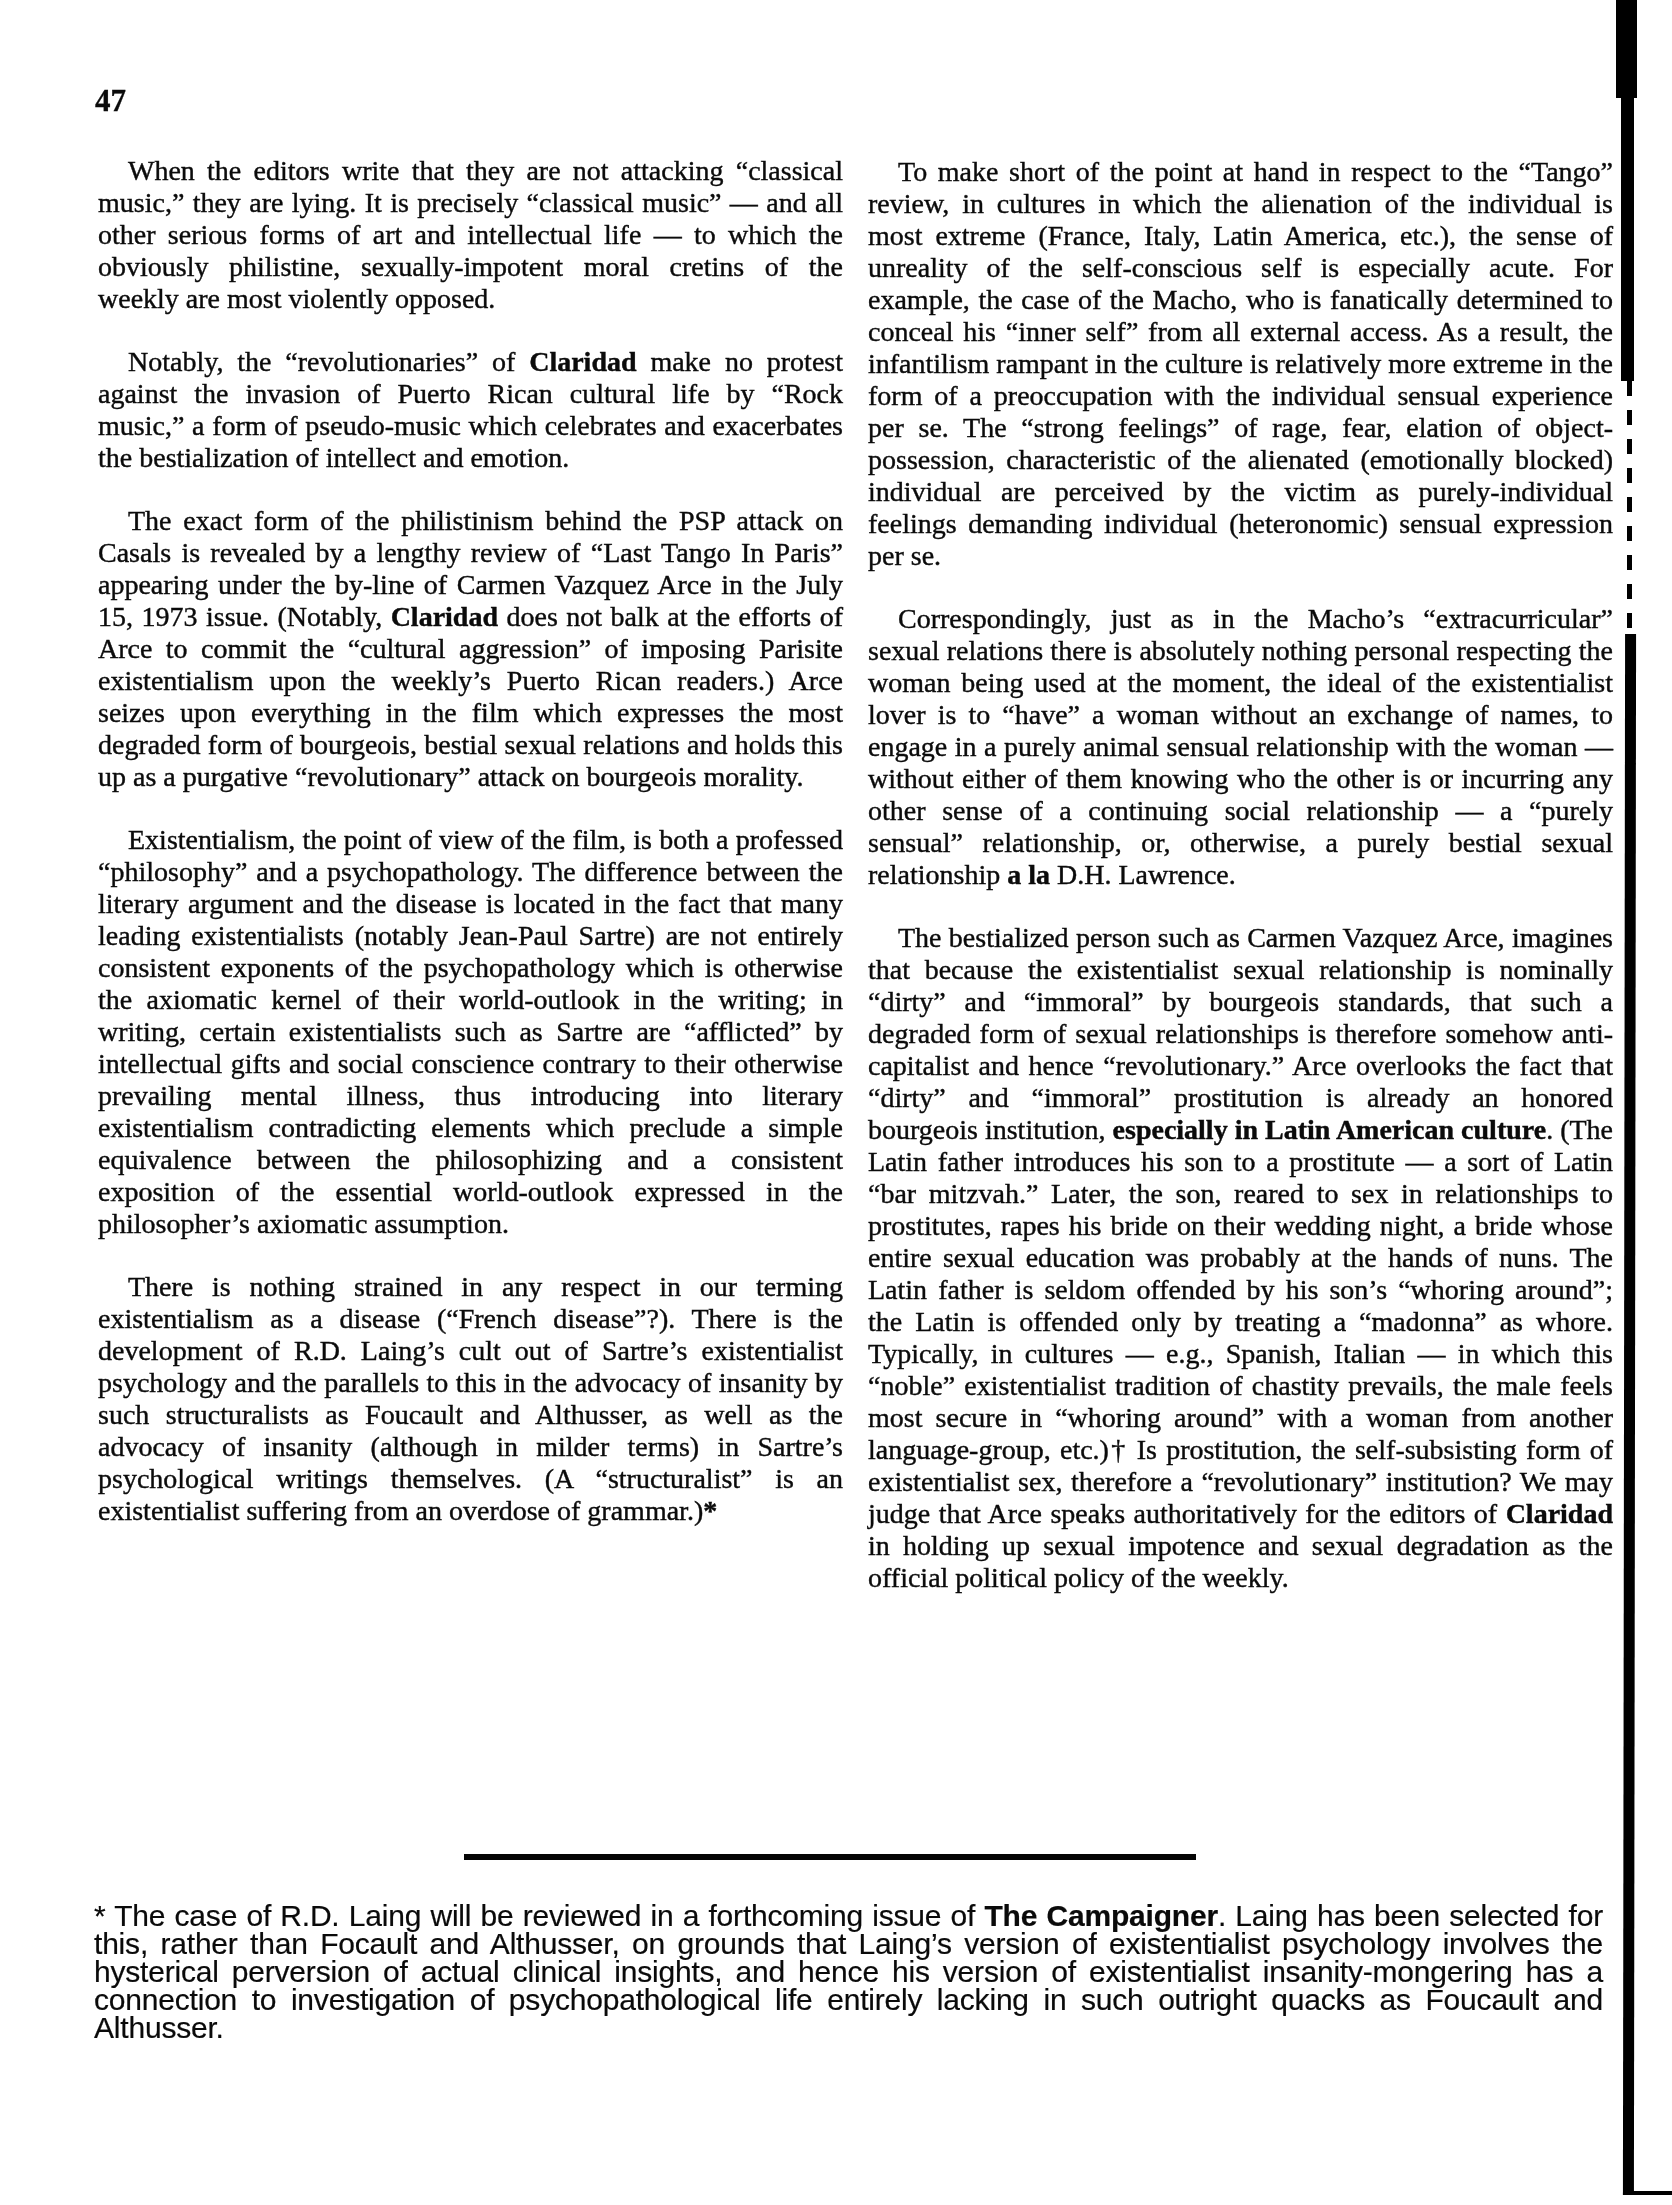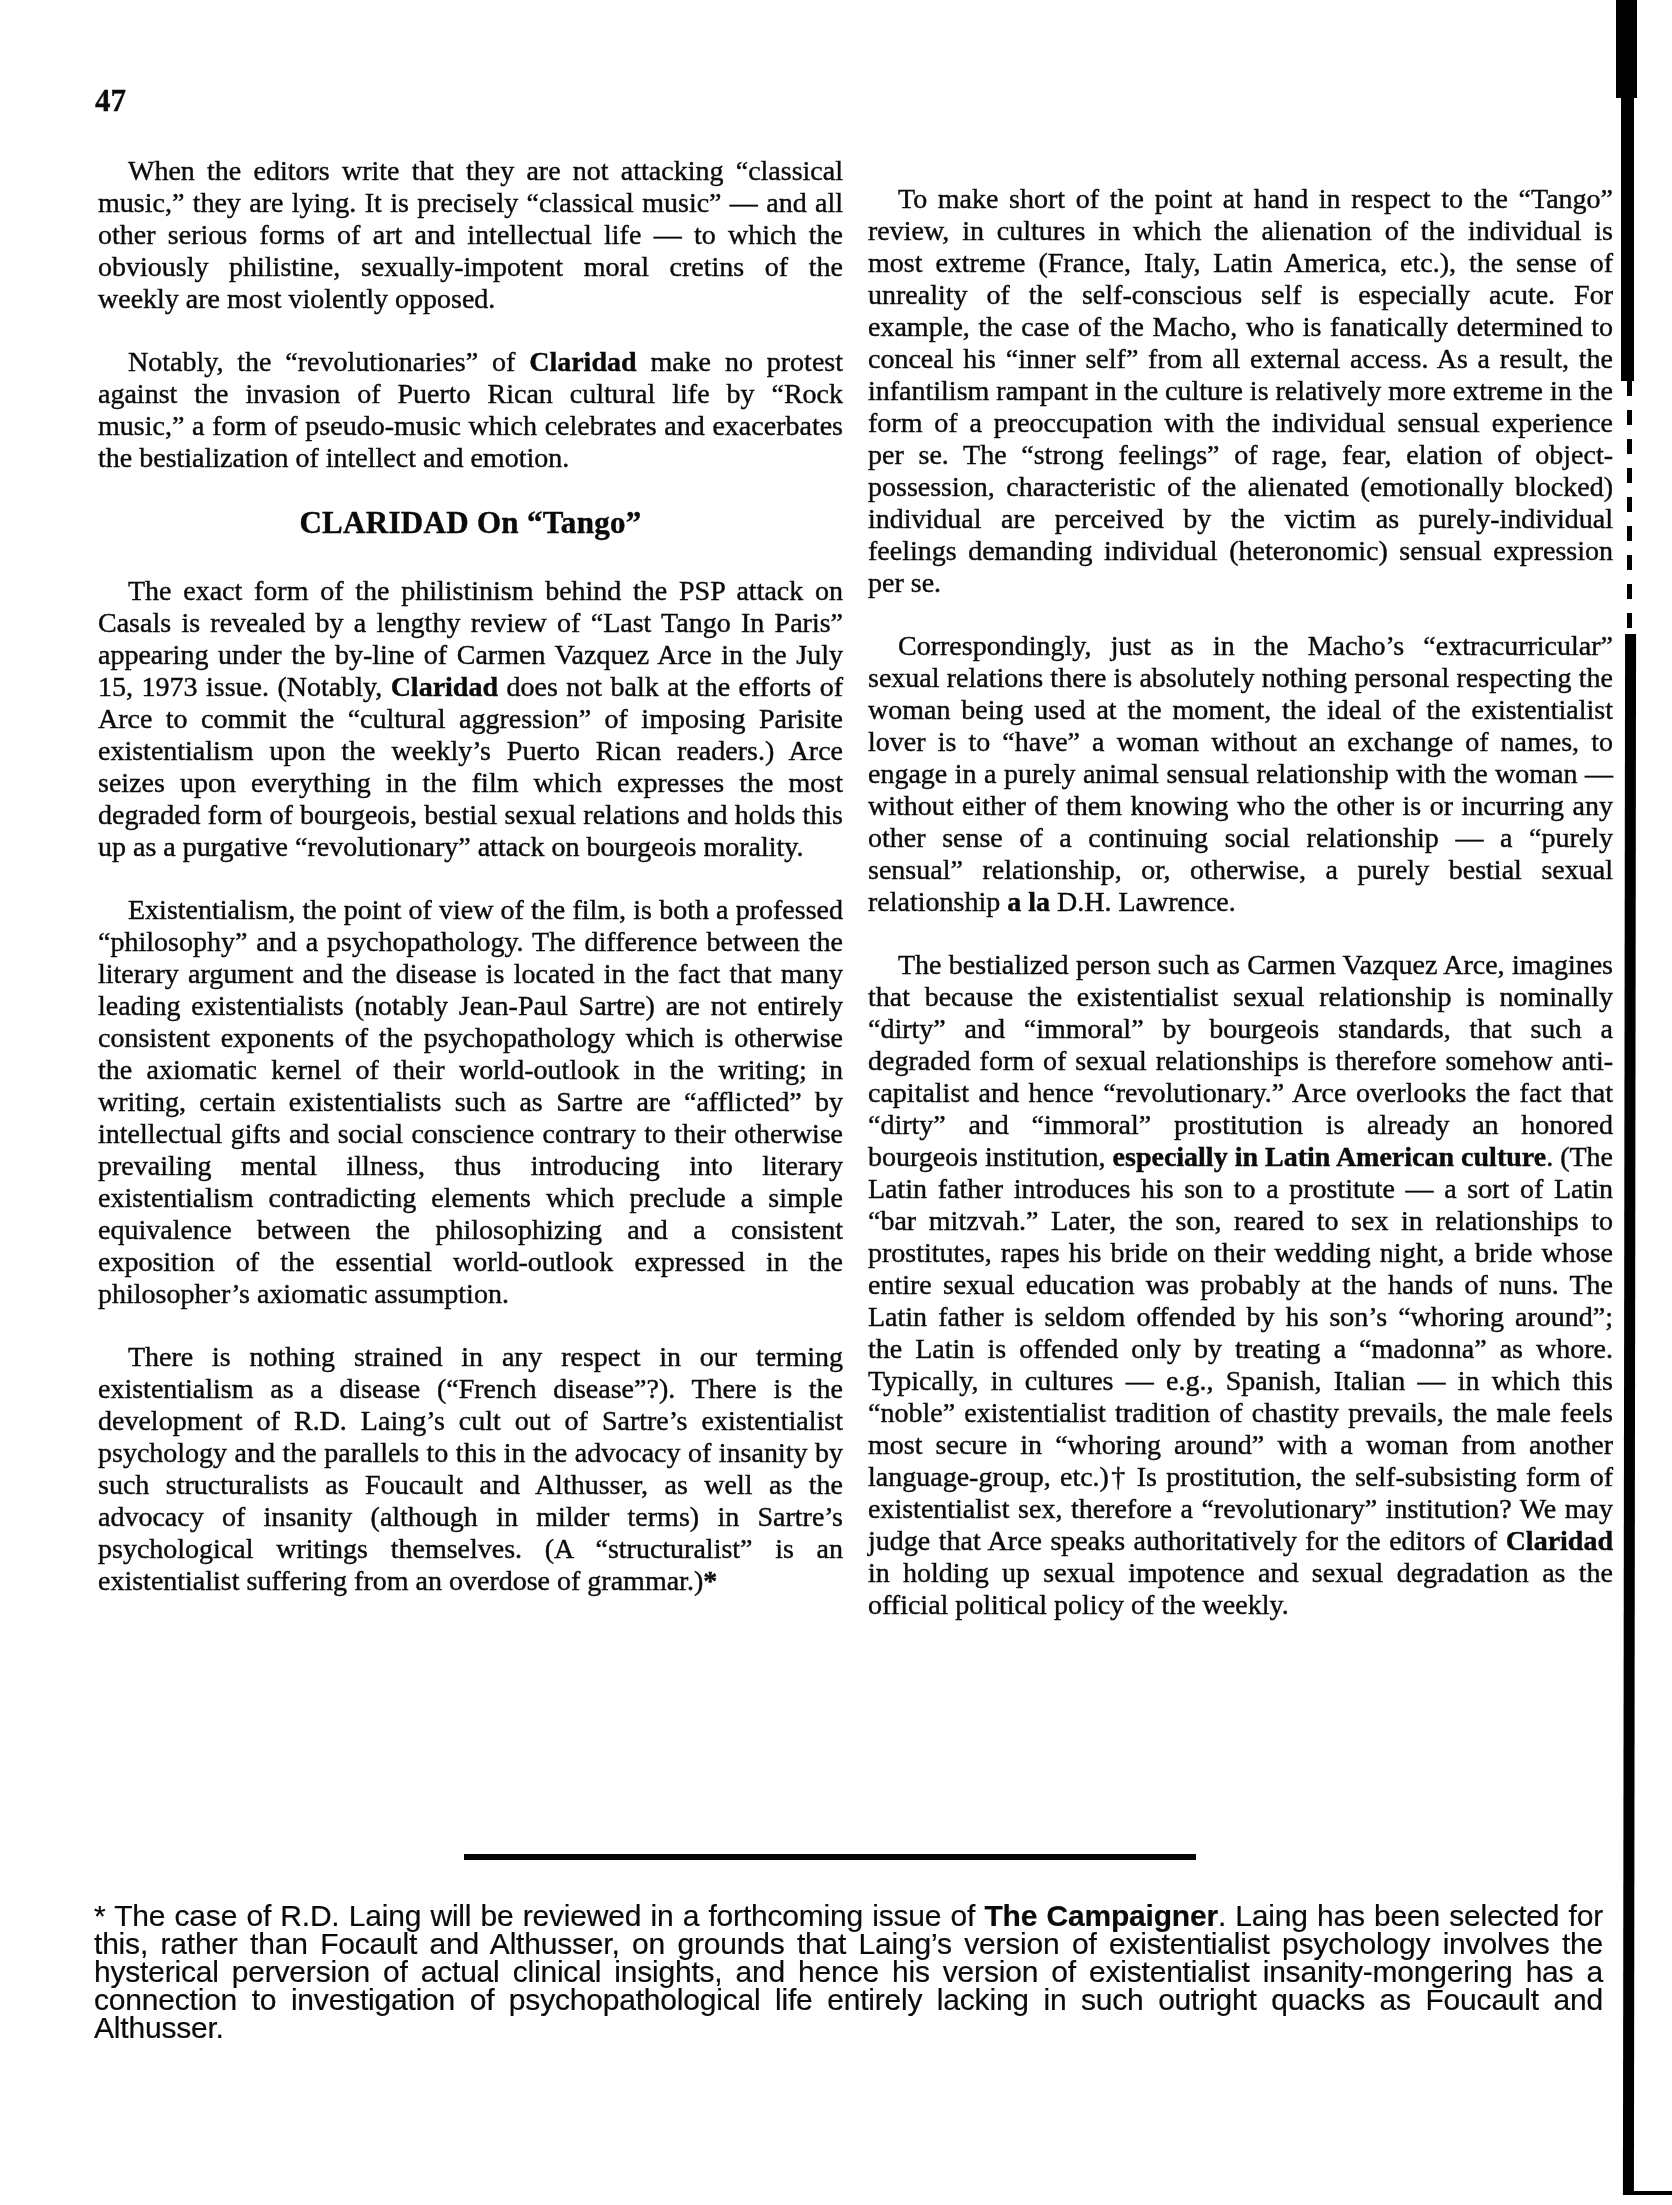--- a/index.html
+++ b/index.html
@@ -16,21 +16,21 @@
     font-size:31px;line-height:1;font-weight:700;
     -webkit-text-stroke:0.3px currentColor;
   }
   .col{
     position:absolute;width:745px;
     font-size:28px;line-height:32px;
     text-align:justify;
     -webkit-text-stroke:0.4px currentColor;
   }
   .col-left{left:98px;top:155px;}
-  .col-right{left:868px;top:183px;}
+  .col-right{left:868px;top:156px;}
   .para{margin:0 0 31px 0;text-indent:30px;}
   .para:last-child{margin-bottom:0;}
   .heading{
     margin:32px 0 35px 0;
     font-size:31px;line-height:34px;
     font-weight:700;text-align:center;text-indent:0;
     letter-spacing:0.3px;
   }
   .b{font-weight:700;}
   .footrule{
@@ -61,21 +61,20 @@
 </head>
 <body>
 
 <div class="sheet">
 
   <div class="pagenum">47</div>
 
   <div class="col col-left">
     <p class="para"><span>When the editors write that they are not attacking “classical music,” they are lying. It is precisely “classical music” — and all other serious forms of art and intellectual life — to which the obviously philistine, sexually-impotent moral cretins of the weekly are most violently opposed.</span></p>
     <p class="para"><span>Notably, the “revolutionaries” of </span><span class="b">Claridad</span><span> make no protest against the invasion of Puerto Rican cultural life by “Rock music,” a form of pseudo-music which celebrates and exacerbates the bestialization of intellect and emotion.</span></p>
-    <h2 class="heading">CLARIDAD On “Tango”</h2>
     <p class="para"><span>The exact form of the philistinism behind the PSP attack on Casals is revealed by a lengthy review of “Last Tango In Paris” appearing under the by-line of Carmen Vazquez Arce in the July 15, 1973 issue. (Notably, </span><span class="b">Claridad</span><span> does not balk at the efforts of Arce to commit the “cultural aggression” of imposing Parisite existentialism upon the weekly’s Puerto Rican readers.) Arce seizes upon everything in the film which expresses the most degraded form of bourgeois, bestial sexual relations and holds this up as a purgative “revolutionary” attack on bourgeois morality.</span></p>
     <p class="para"><span>Existentialism, the point of view of the film, is both a professed “philosophy” and a psychopathology. The difference between the literary argument and the disease is located in the fact that many leading existentialists (notably Jean-Paul Sartre) are not entirely consistent exponents of the psychopathology which is otherwise the axiomatic kernel of their world-outlook in the writing; in writing, certain existentialists such as Sartre are “afflicted” by intellectual gifts and social conscience contrary to their otherwise prevailing mental illness, thus introducing into literary existentialism contradicting elements which preclude a simple equivalence between the philosophizing and a consistent exposition of the essential world-outlook expressed in the philosopher’s axiomatic assumption.</span></p>
     <p class="para"><span>There is nothing strained in any respect in our terming existentialism as a disease (“French disease”?). There is the development of R.D. Laing’s cult out of Sartre’s existentialist psychology and the parallels to this in the advocacy of insanity by such structuralists as Foucault and Althusser, as well as the advocacy of insanity (although in milder terms) in Sartre’s psychological writings themselves. (A “structuralist” is an existentialist suffering from an overdose of grammar.)</span><span class="b">*</span></p>
   </div>
 
   <div class="col col-right">
     <p class="para"><span>To make short of the point at hand in respect to the “Tango” review, in cultures in which the alienation of the individual is most extreme (France, Italy, Latin America, etc.), the sense of unreality of the self-conscious self is especially acute. For example, the case of the Macho, who is fanatically determined to conceal his “inner self” from all external access. As a result, the infantilism rampant in the culture is relatively more extreme in the form of a preoccupation with the individual sensual experience per se. The “strong feelings” of rage, fear, elation of object-possession, characteristic of the alienated (emotionally blocked) individual are perceived by the victim as purely-individual feelings demanding individual (heteronomic) sensual expression per se.</span></p>
     <p class="para"><span>Correspondingly, just as in the Macho’s “extracurricular” sexual relations there is absolutely nothing personal respecting the woman being used at the moment, the ideal of the existentialist lover is to “have” a woman without an exchange of names, to engage in a purely animal sensual relationship with the woman — without either of them knowing who the other is or incurring any other sense of a continuing social relationship — a “purely sensual” relationship, or, otherwise, a purely bestial sexual relationship </span><span class="b">a la</span><span> D.H. Lawrence.</span></p>
     <p class="para"><span>The bestialized person such as Carmen Vazquez Arce, imagines that because the existentialist sexual relationship is nominally “dirty” and “immoral” by bourgeois standards, that such a degraded form of sexual relationships is therefore somehow anti-capitalist and hence “revolutionary.” Arce overlooks the fact that “dirty” and “immoral” prostitution is already an honored bourgeois institution, </span><span class="b">especially in Latin American culture</span><span>. (The Latin father introduces his son to a prostitute — a sort of Latin “bar mitzvah.” Later, the son, reared to sex in relationships to prostitutes, rapes his bride on their wedding night, a bride whose entire sexual education was probably at the hands of nuns. The Latin father is seldom offended by his son’s “whoring around”; the Latin is offended only by treating a “madonna” as whore. Typically, in cultures — e.g., Spanish, Italian — in which this “noble” existentialist tradition of chastity prevails, the male feels most secure in “whoring around” with a woman from another language-group, etc.)† Is prostitution, the self-subsisting form of existentialist sex, therefore a “revolutionary” institution? We may judge that Arce speaks authoritatively for the editors of </span><span class="b">Claridad</span><span> in holding up sexual impotence and sexual degradation as the official political policy of the weekly.</span></p>
   </div>

